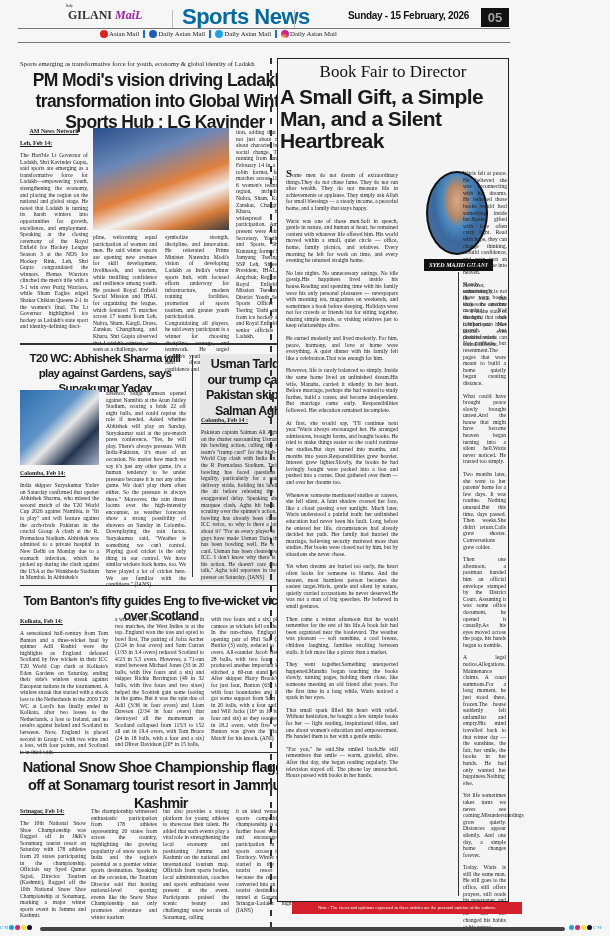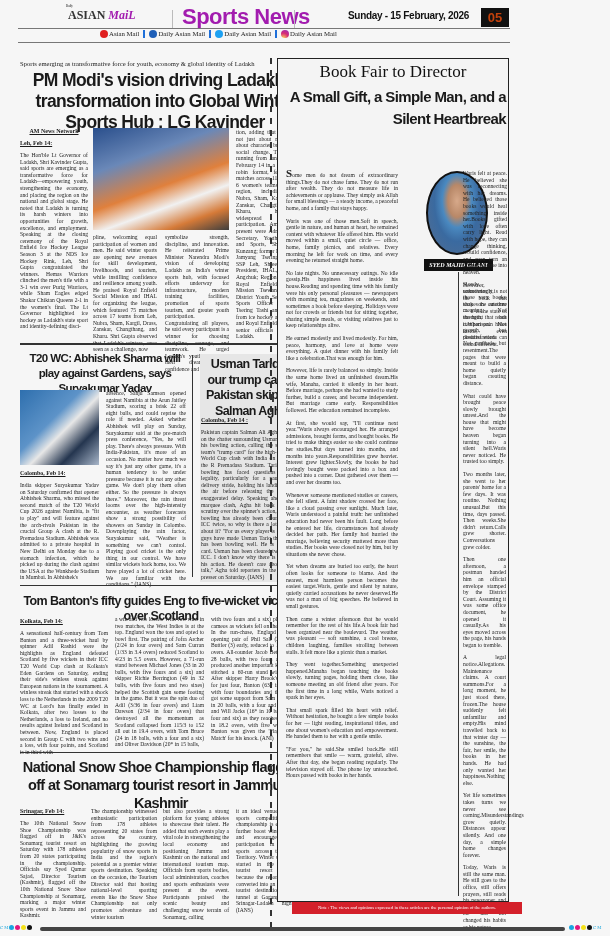--- a/index.html
+++ b/index.html
@@ -8,59 +8,59 @@
 .cond{font-family:"Liberation Sans",sans-serif;font-weight:bold;letter-spacing:-0.6px;transform-origin:left top}
 .body-txt{font-family:"Liberation Serif",serif;font-size:5.6px;line-height:6.6px;text-align:justify;color:#222}
 .body-txt p{margin-bottom:0}
 .body-txt p.gap{margin-top:6px}
 .dateline{font-family:"Liberation Serif",serif;font-weight:bold;font-size:6px;text-decoration:underline;margin:2px 0 6px}
 #logo{left:68px;top:8px;font-family:"Liberation Serif",serif;font-size:12px;font-weight:bold;color:#333}
 #logo .mail{color:#a21caf;font-style:italic}
 #logo .tiny{position:absolute;left:-2px;top:-4px;font-size:3px;color:#555}
 #hdr-div1{left:172px;top:10px;width:1px;height:18px;background:#bbb}
 #hdr-div2{left:294px;top:10px;width:1px;height:18px;background:#bbb}
-#section-title{left:182px;top:4px;font-family:"Liberation Sans",sans-serif;font-weight:bold;font-size:22px;color:#a21caf;letter-spacing:-0.5px}
+#section-title{left:182px;top:4px;font-family:"Liberation Sans",sans-serif;font-weight:bold;font-size:22px;color:#0369a1;letter-spacing:-0.5px}
 #date{left:348px;top:10px;font-family:"Liberation Sans",sans-serif;font-weight:bold;font-size:10px;color:#111;letter-spacing:-0.3px}
-#page-num{left:481px;top:8px;width:28px;height:19px;background:#111;color:#c2410c;font-family:"Liberation Sans",sans-serif;font-weight:bold;font-size:13px;text-align:center;line-height:19px}
+#page-num{left:481px;top:8px;width:28px;height:19px;background:#111;color:#a3a3a3;font-family:"Liberation Sans",sans-serif;font-weight:bold;font-size:13px;text-align:center;line-height:19px}
 #rule1{left:18px;top:28px;width:492px;height:1px;background:#777}
 #social{left:100px;top:30px;font-family:"Liberation Serif",serif;font-size:6.8px;color:#222;display:flex;align-items:center;gap:2px}
 .sico{display:inline-block;width:8px;height:8px;border-radius:50%;margin-right:1px;vertical-align:middle}
 .sep{display:inline-block;width:2px;height:8px;background:#1e6fd9;margin:0 2px}
 #rule2{left:18px;top:42px;width:492px;height:1px;background:#777}
 
 #kicker{left:20px;top:60px;width:290px;font-family:"Liberation Serif",serif;font-size:6.6px;color:#222}
 #main-head{left:20px;top:70px;width:290px;text-align:center;font-size:17.5px;line-height:21px}
 .photo{background:linear-gradient(160deg,#2a4f8c 0%,#6a88b8 30%,#e0803c 55%,#f1f1f1 70%,#d57a38 85%,#3e3e3e 100%)}
 #team-photo{left:93px;top:128px;width:136px;height:102px}
 #cricket-photo{left:20px;top:390px;width:79px;height:75px;background:linear-gradient(135deg,#2e6fae 0%,#5d93c8 40%,#e7e7e7 55%,#24354f 75%,#a8b6c9 100%)}
 .divider{background:#333}
 #thick-rule1{left:20px;top:343px;width:282px;height:2px}
 #thick-rule2{left:20px;top:585px;width:282px;height:1px}
 #thick-rule3{left:20px;top:752px;width:282px;height:1px}
 #vrule-t20{left:192px;top:355px;width:1px;height:222px}
 
 #book-box{left:277px;top:58px;width:232px;height:844px;border:1.6px solid #222;background:#f4f4f4}
 #dash-col{left:270px;top:58px;width:2px;height:870px;background:repeating-linear-gradient(#333 0 6px,transparent 6px 12px)}
 #book-kicker{left:280px;top:62px;width:226px;text-align:center;font-family:"Liberation Serif",serif;font-size:17px;color:#111}
-#book-head{left:280px;top:86px;width:226px;text-align:right;font-size:15px;line-height:22px}
+#book-head{left:280px;top:86px;width:226px;text-align:left;font-size:21px;line-height:22px}
 #author-photo{left:426px;top:171px;width:62px;height:84px;border-radius:50%;border:2px solid #111;background:radial-gradient(ellipse at 50% 35%,#d7a98a 0%,#b88868 22%,#4a89c0 36%,#3a6aa0 55%,#546d90 100%)}
 #byline{left:424px;top:259px;width:69px;height:12px;background:#111;color:#fff;font-family:"Liberation Serif",serif;font-style:italic;font-weight:bold;font-size:6px;text-align:center;line-height:12px}
 #vrule-book{left:458px;top:272px;width:1px;height:624px;background:#333}
 #note{left:292px;top:902px;width:230px;height:12px;background:#d4202a;color:#fff;font-family:"Liberation Serif",serif;font-size:4.6px;text-align:center;line-height:12px;padding:0 3px}
 #reg-bar{left:40px;top:927px;width:525px;height:4px;background:#444;border-radius:2px}
 .dots{font-size:4px;display:flex;gap:1px;align-items:center}
 .dot{width:5px;height:5px;border-radius:50%;display:inline-block}
 #usman-box{left:200px;top:354px;width:102px;height:228px;background:#e6e6e6}
 </style>
 </head>
 <body>
 
 <div class="abs" id="logo">
   <span class="tiny">Daily</span>
-  <span>ASIAN</span>
+  <span>GILANI</span>
   <span class="mail">MaiL</span>
 </div>
 <div class="abs" id="hdr-div1"></div>
 <div class="abs" id="section-title">Sports News</div>
 <div class="abs" id="hdr-div2"></div>
 <div class="abs" id="date">Sunday - 15  February, 2026</div>
 <div class="abs" id="page-num">05</div>
 <div class="abs" id="rule1"></div>
 <div class="abs" id="social">
   <span><span class="sico" style="background:#e02020"></span><span>Asian Mail</span></span>

